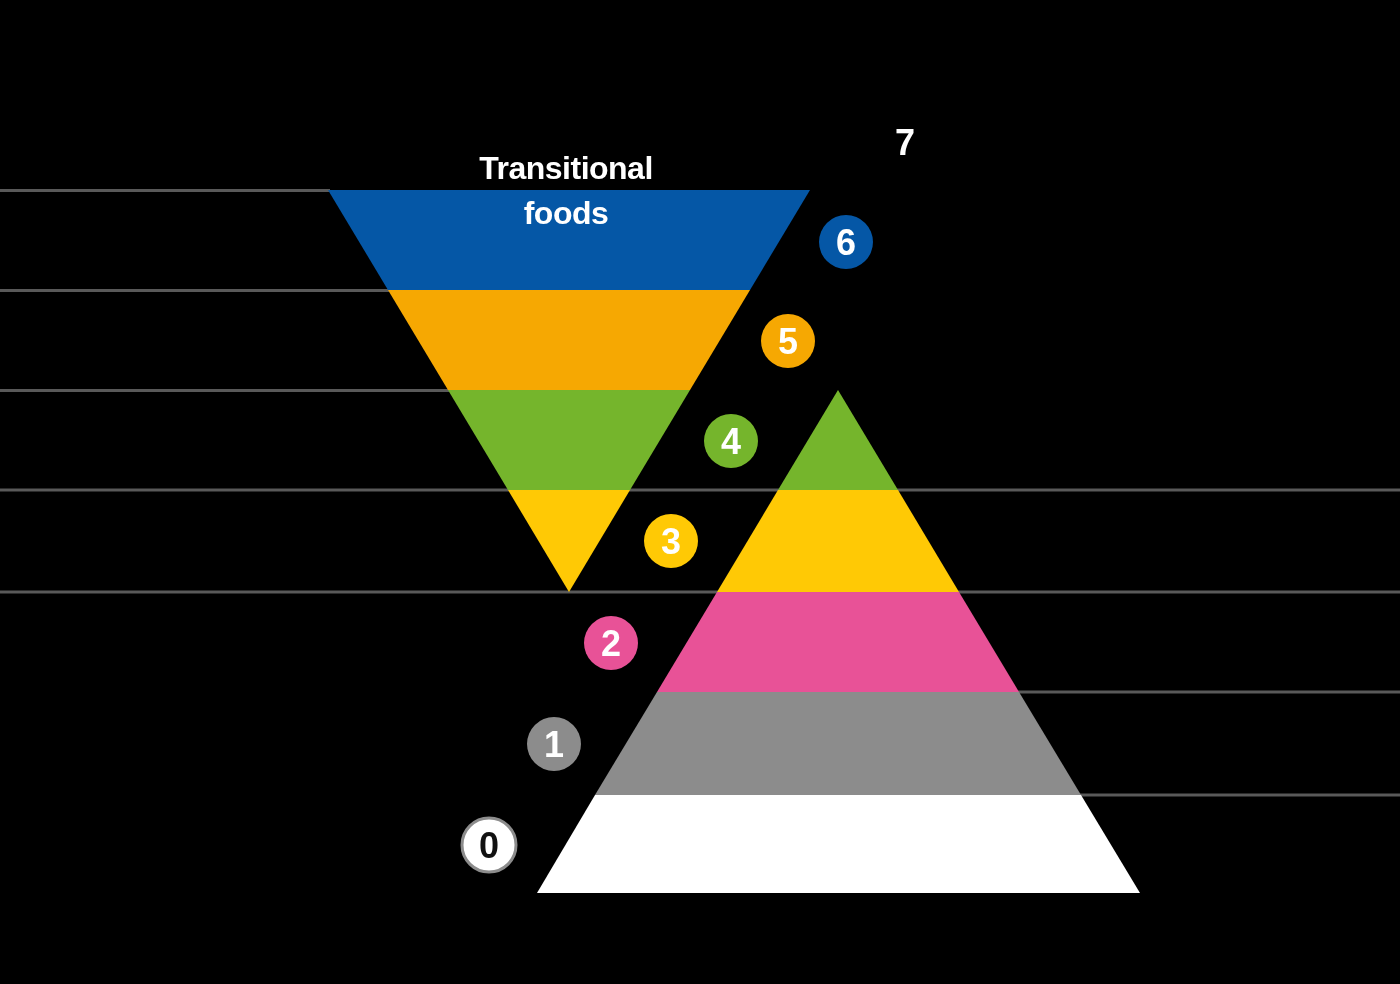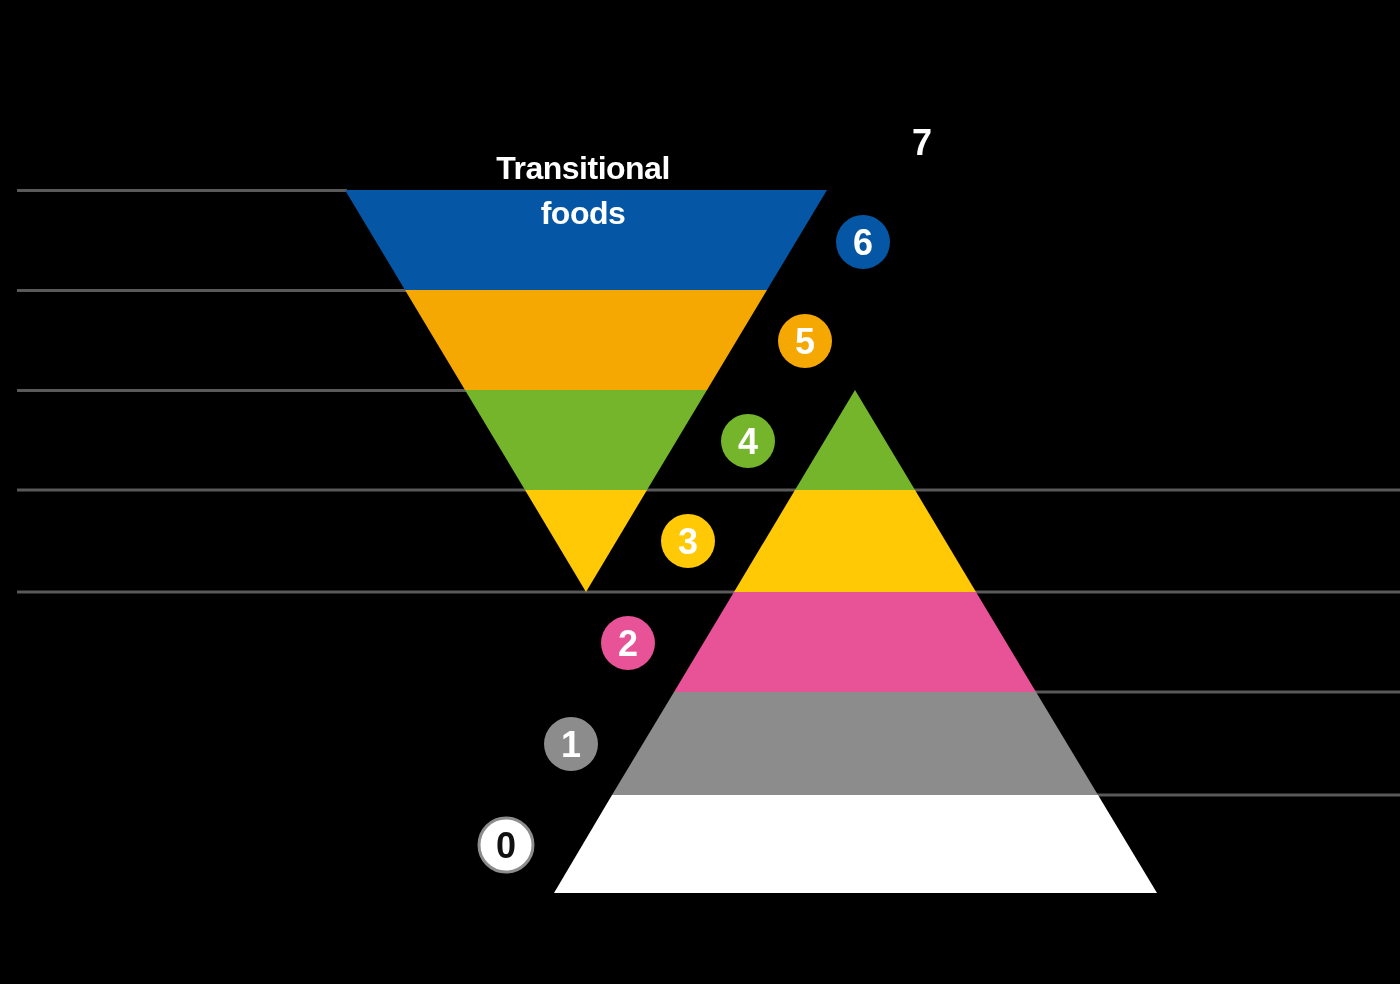--- a/index.html
+++ b/index.html
@@ -9,21 +9,20 @@
     width: 1400px;
     height: 984px;
     overflow: hidden;
     font-family: "Liberation Sans", sans-serif;
   }
   .stage {
     position: relative;
     width: 1171px;
     height: 984px;
     background: #000000;
-    padding-left: 17px;
   }
   svg { display: block; }
   .guide-line { stroke-width: 3; }
   .band { stroke: none; }
   .badge-circle { stroke: none; }
   .badge-digit {
     font-family: "Liberation Sans", sans-serif;
     font-weight: bold;
     font-size: 36px;
     text-anchor: middle;

